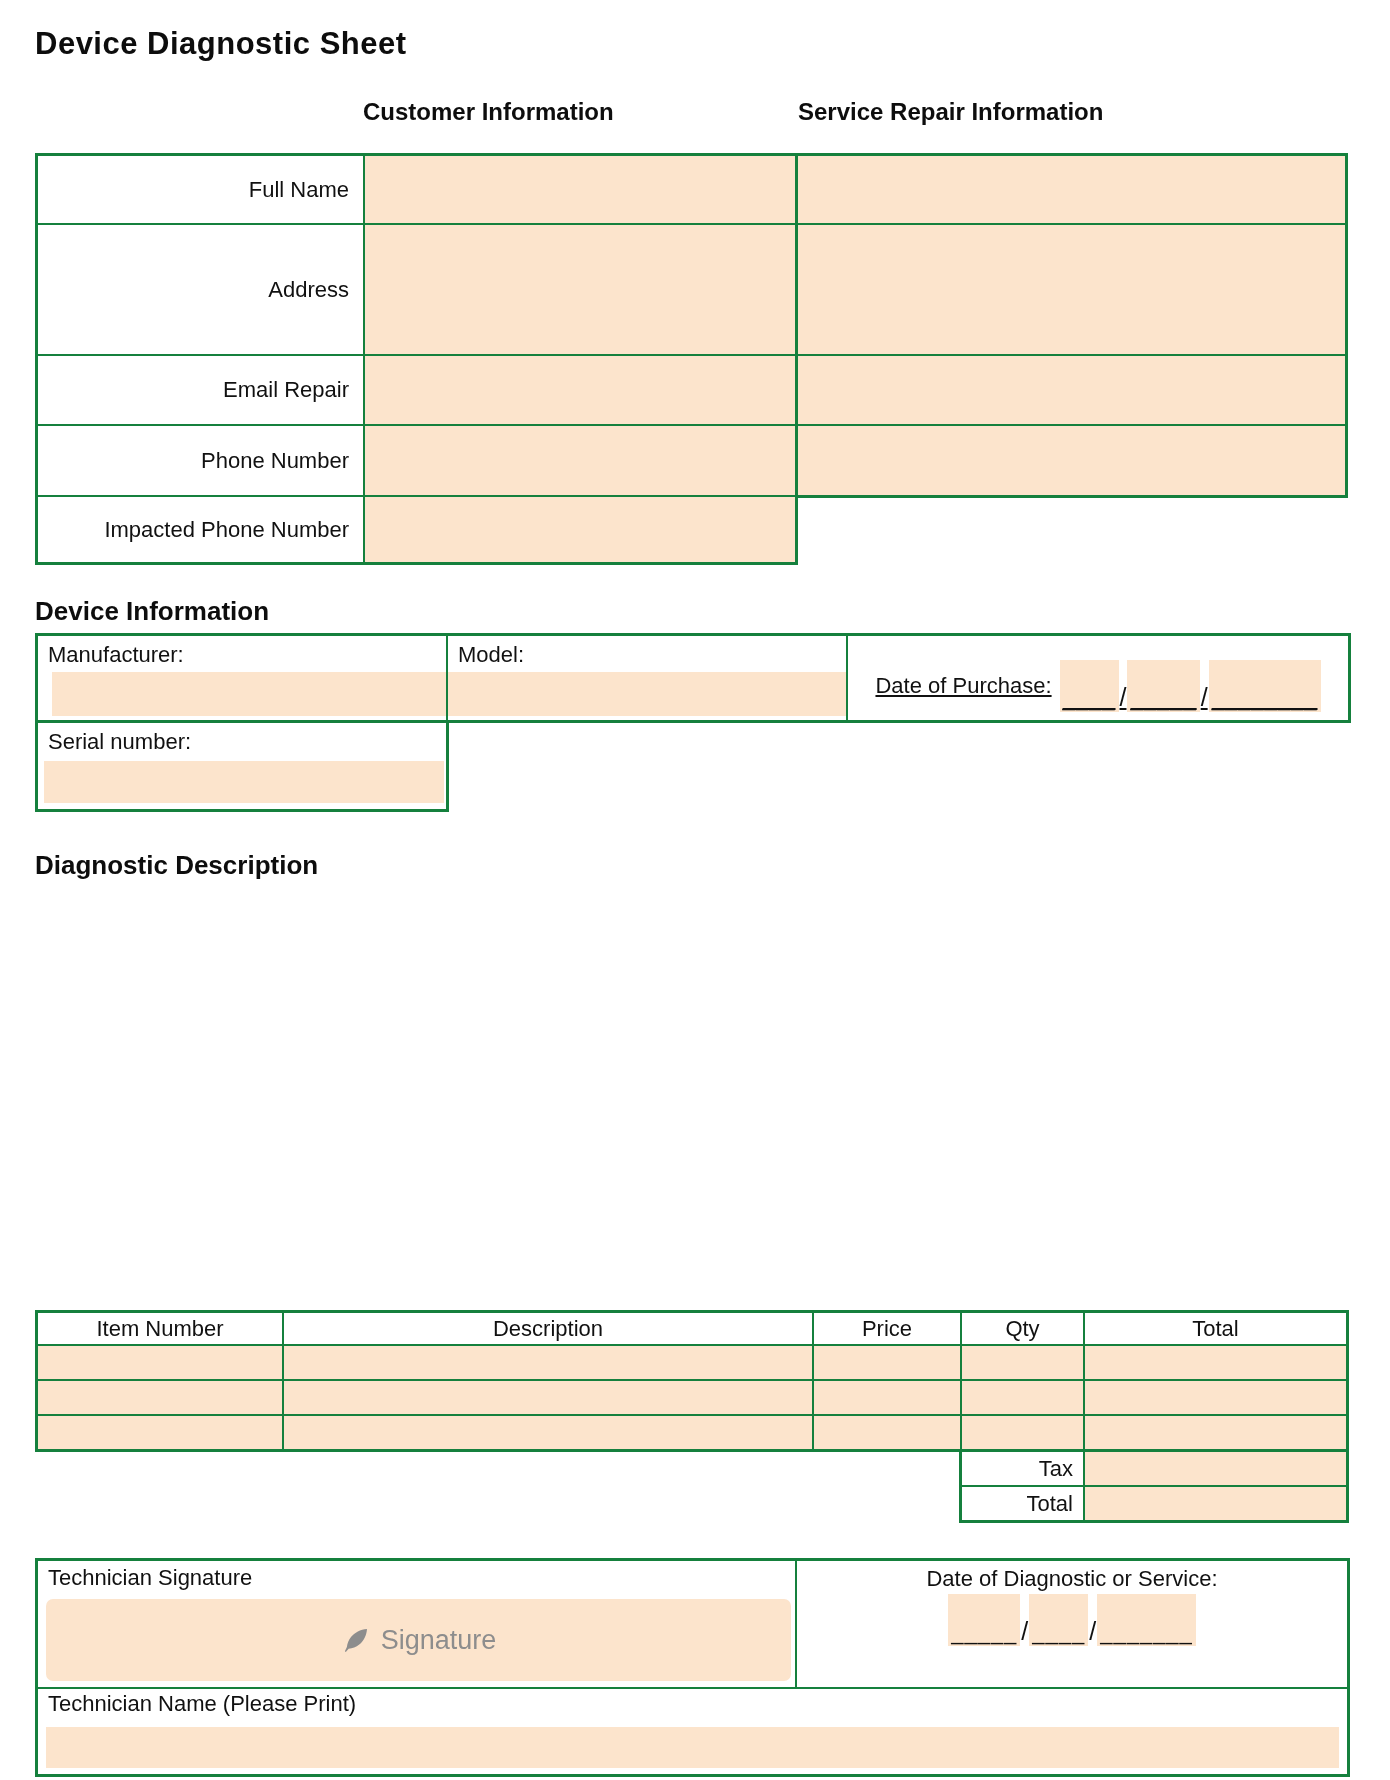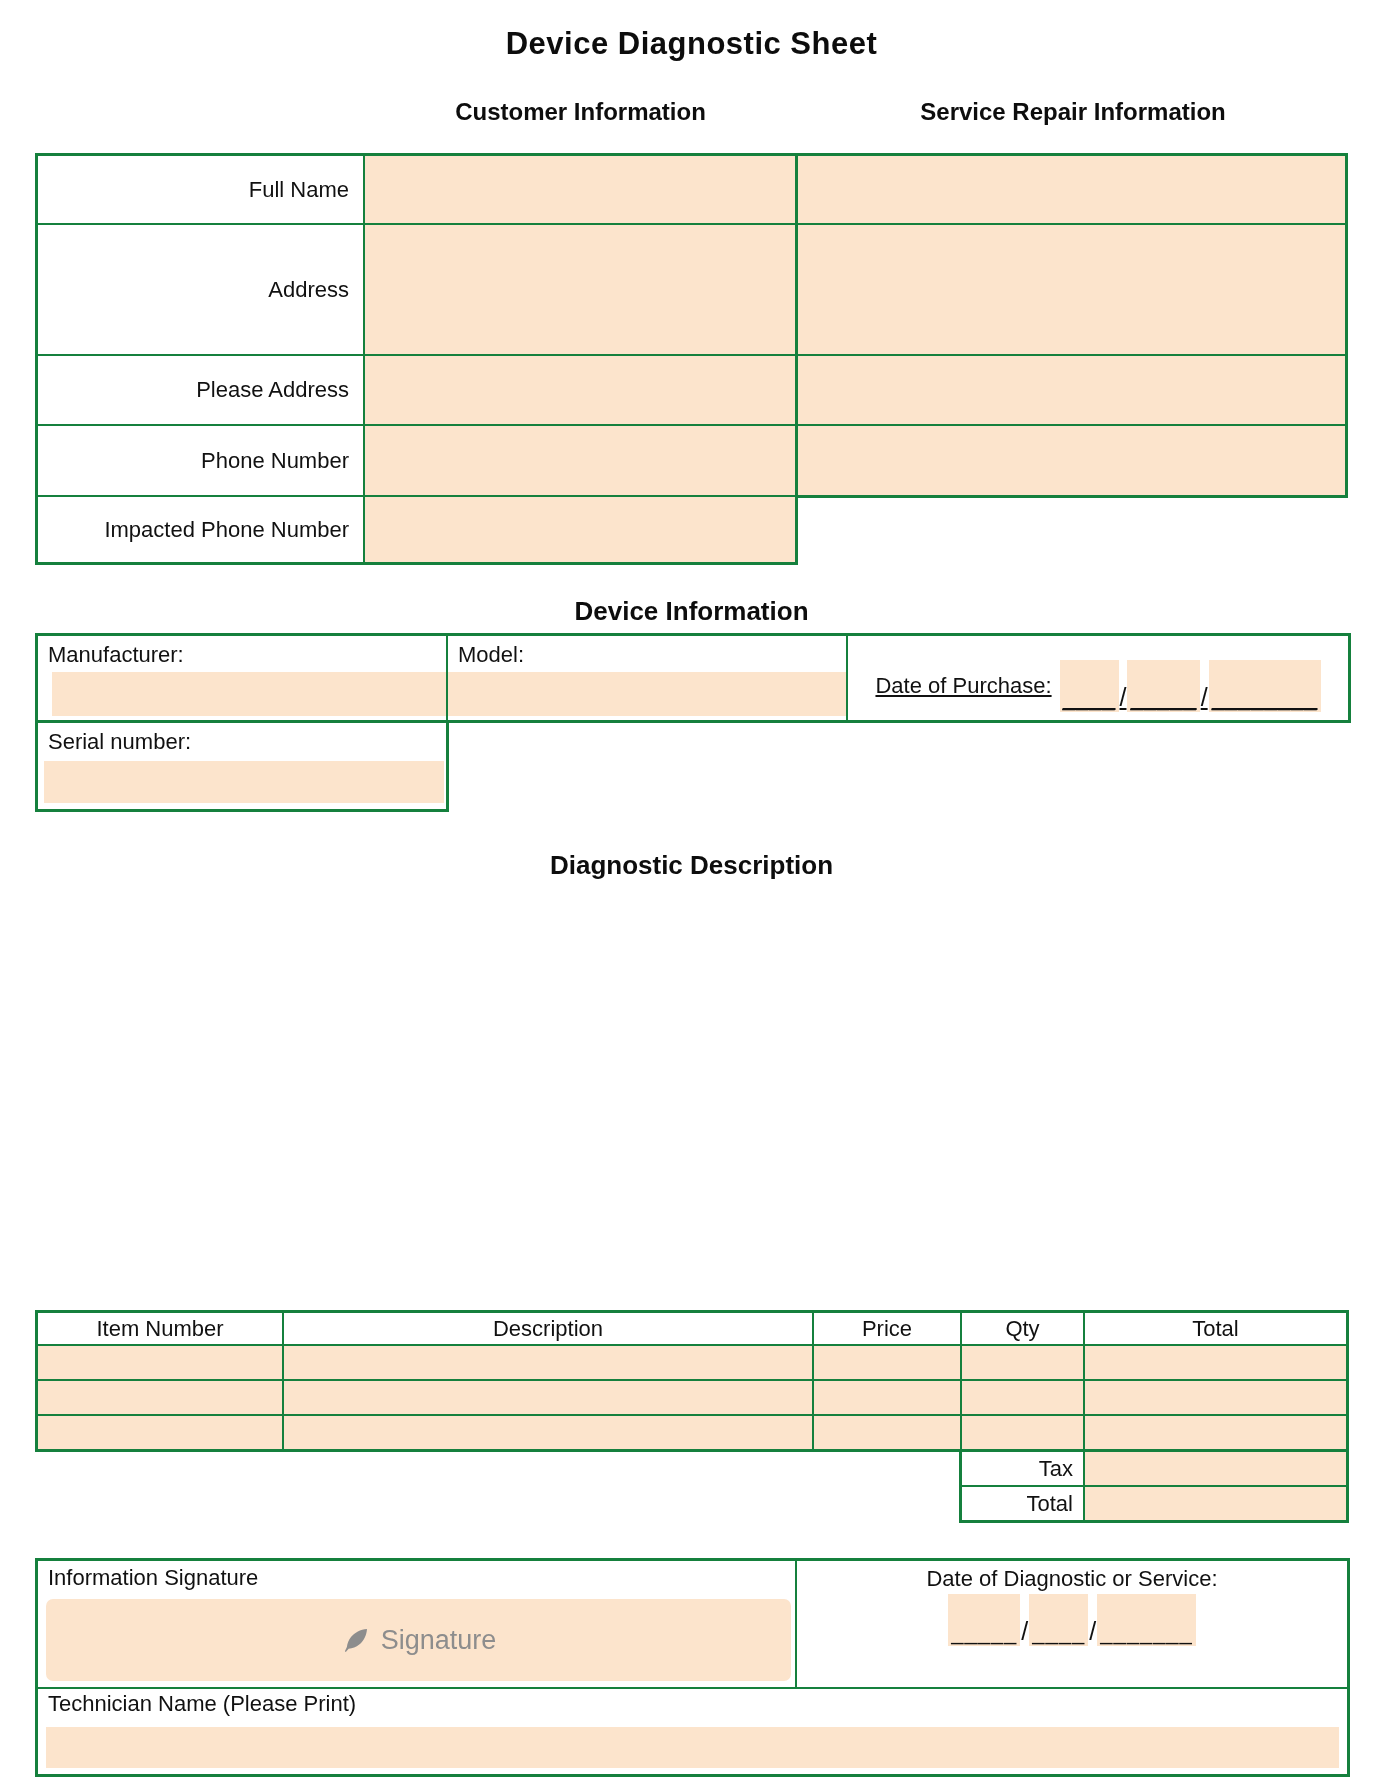--- a/index.html
+++ b/index.html
@@ -1,20 +1,20 @@
 <!DOCTYPE html>
 <html><head>
 <meta charset="utf-8">
 <style>
   html,body { margin:0; padding:0; background:#ffffff; }
   .page {
     position:relative; width:1390px; height:1780px; background:#ffffff;
     font-family:"Liberation Sans", sans-serif; color:#111111; overflow:hidden;
   }
-  .hdr { position:absolute; text-align:center; font-weight:bold; color:#0d0d0d; }
+  .hdr { position:absolute; font-weight:bold; color:#0d0d0d; }
   .page-title { top:26px; left:35px; width:1313px; font-size:31px; letter-spacing:.5px; }
   .col-hdr { top:98px; font-size:24px; }
   .sec-hdr { left:35px; width:1313px; font-size:26px; }
 
   
   .tbl { position:absolute; display:grid; background:#15803d; padding:3px; gap:2px; }
   .cell { background:#ffffff; position:relative; overflow:hidden; }
   .field { background:#fce4cc; }
 
   
@@ -67,21 +67,21 @@
   <div class="hdr page-title">Device Diagnostic Sheet</div>
 
   <div class="hdr col-hdr" style="left:363px;width:435px;">Customer Information</div>
   <div class="hdr col-hdr" style="left:798px;width:550px;">Service Repair Information</div>
 
   <div class="tbl tblA">
     <div class="cell lblcell">Full Name</div>
     <div class="cell field"></div>
     <div class="cell lblcell">Address</div>
     <div class="cell field"></div>
-    <div class="cell lblcell">Please Address</div>
+    <div class="cell lblcell">Email Repair</div>
     <div class="cell field"></div>
     <div class="cell lblcell">Phone Number</div>
     <div class="cell field"></div>
     <div class="cell lblcell">Impacted Phone Number</div>
     <div class="cell field"></div>
   </div>
 
   <div class="tbl tblB">
     <div class="cell field"></div>
     <div class="cell field"></div>
@@ -149,21 +149,21 @@
 
   <div class="tbl tblR2">
     <div class="cell sumlbl">Tax</div>
     <div class="cell field"></div>
     <div class="cell sumlbl">Total</div>
     <div class="cell field"></div>
   </div>
 
   <div class="tbl tblS">
     <div class="cell">
-      <div class="mini-label" style="top:4px;">Information Signature</div>
+      <div class="mini-label" style="top:4px;">Technician Signature</div>
       <div class="field sig-field">
         <span>
           <svg width="30" height="30" viewBox="0 0 24 24" style="display:block">
             <path d="M20.8 3.1c-5.3.4-9.9 2.9-12.8 6.5-1.9 2.4-2.9 5.1-3.3 8l-1.5 3.1c-.2.5.4 1 .8.6l2.1-2.3c3-.2 6-1.3 8.5-3.4 3.6-3 5.9-7.6 6.2-12.5z" fill="#8d8d8d"></path>
           </svg>
         </span>
         <span class="sig-text">Signature</span>
       </div>
     </div>
     <div class="cell svc-date-cell">

